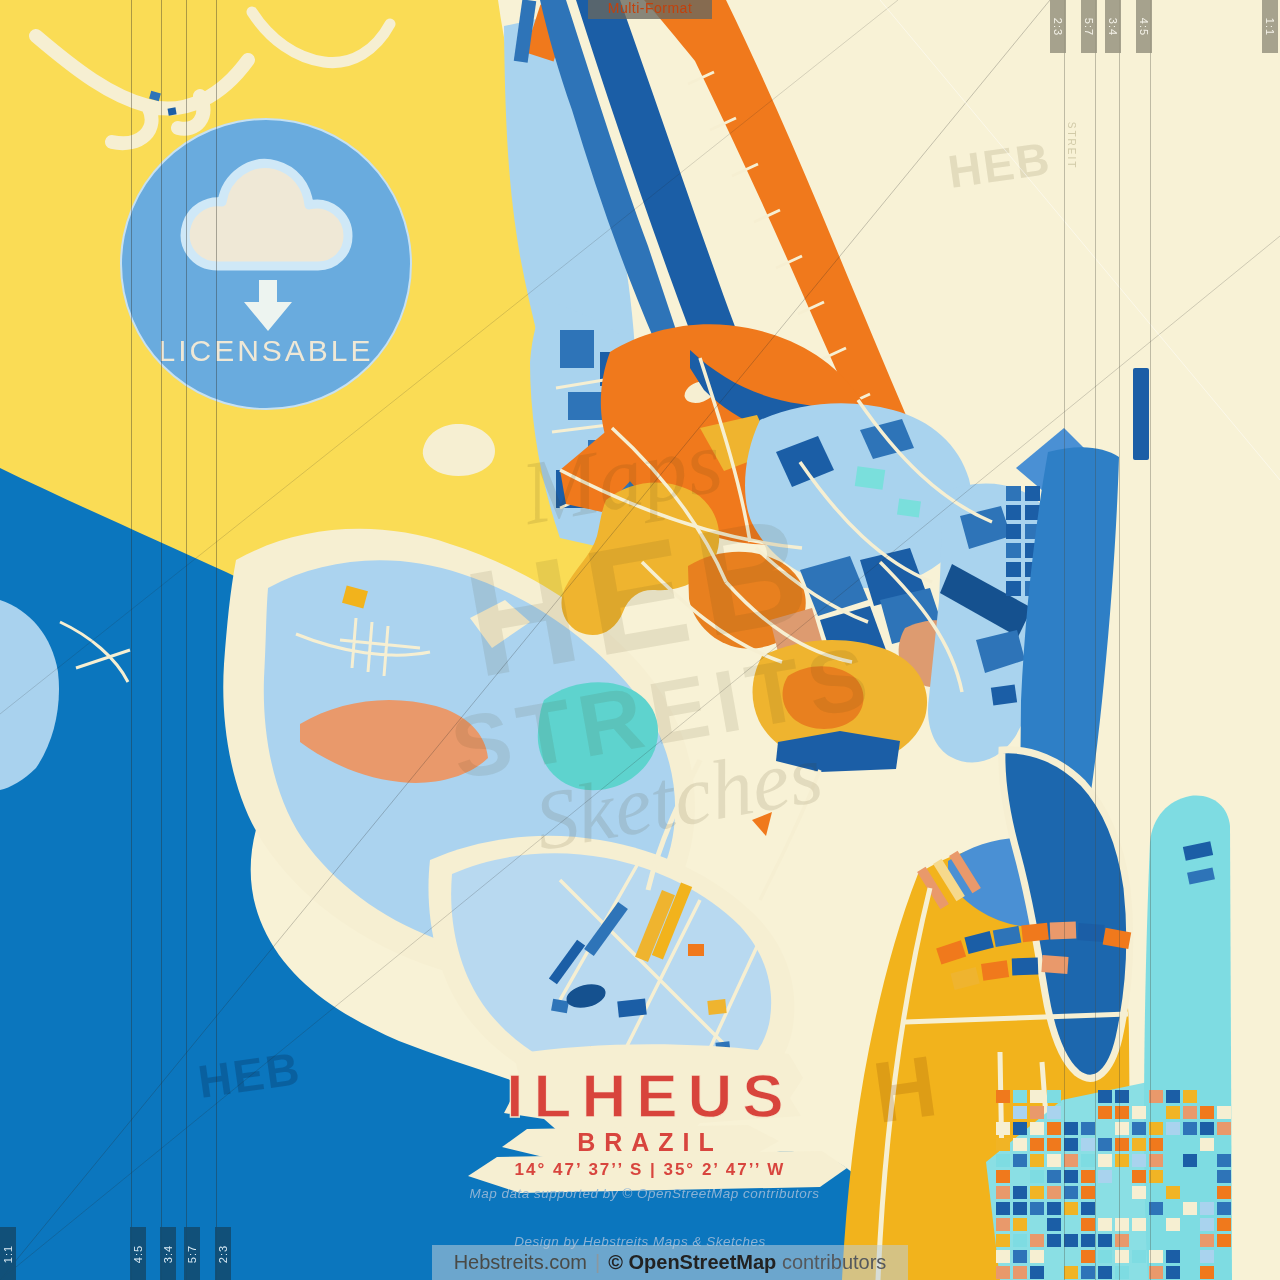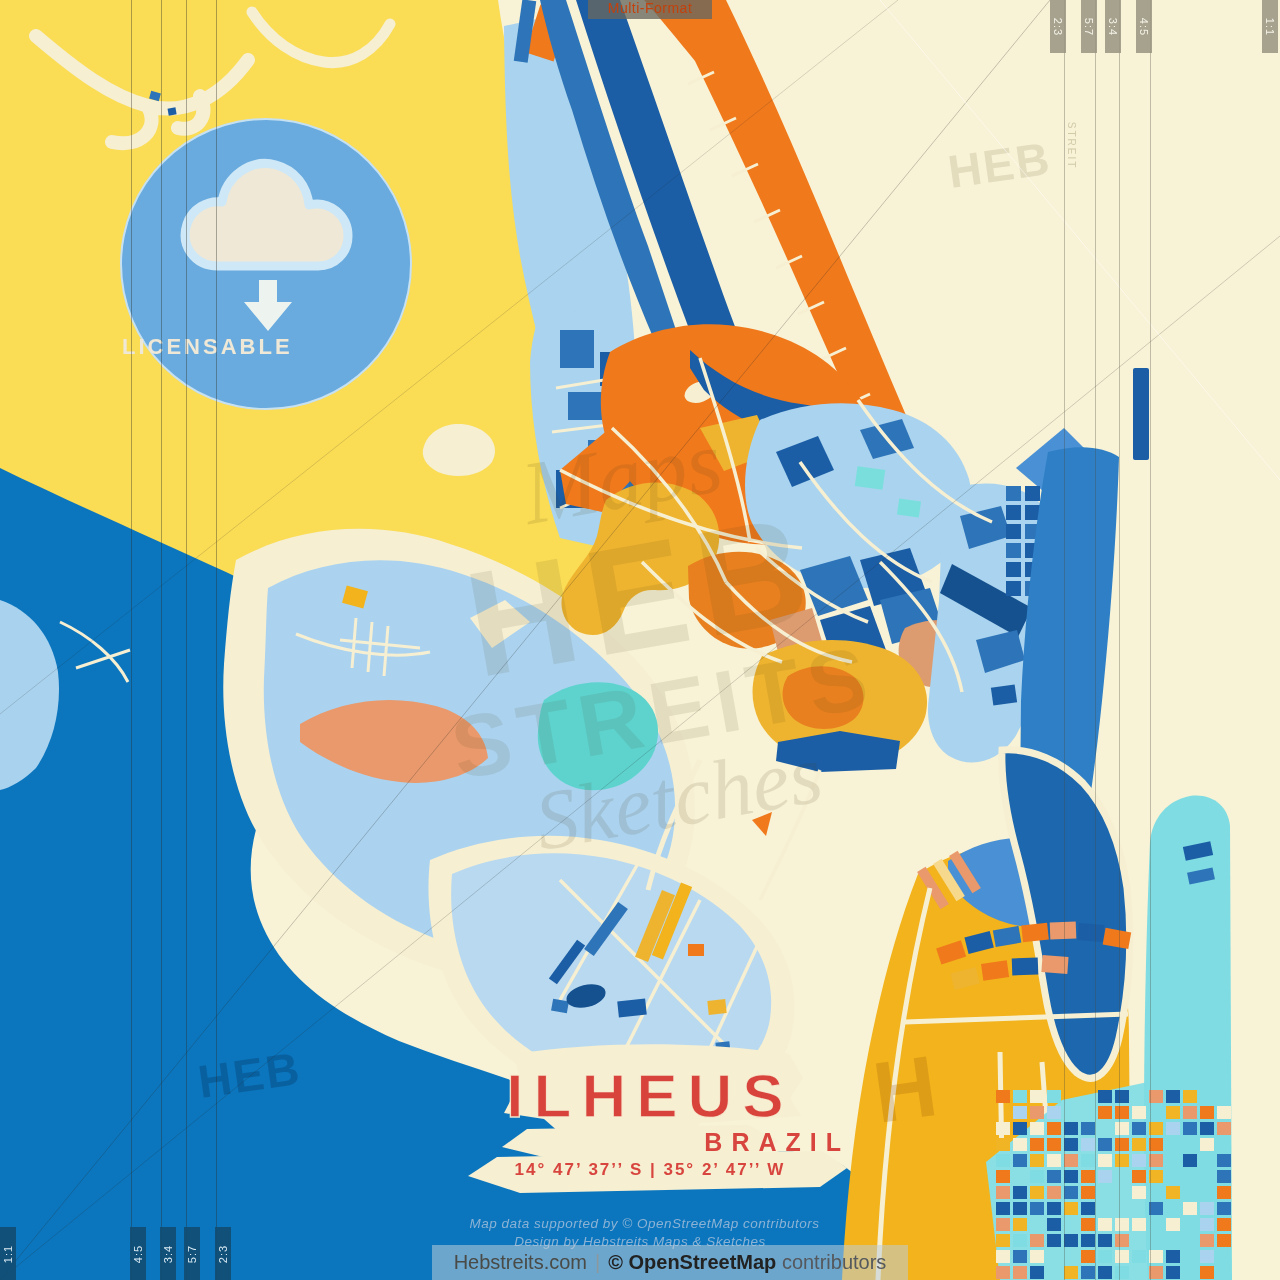--- a/index.html
+++ b/index.html
@@ -38,36 +38,36 @@
   .cl-soft{background:rgba(70,70,58,0.32);}
 
   
   .format-chip{left:588px;top:0;width:124px;height:19px;background:rgba(104,104,95,0.78);
        color:#c2410c;font-size:14px;display:flex;align-items:flex-start;justify-content:center;
        z-index:6;letter-spacing:0.5px;}
 
   
   .badge{left:120px;top:118px;width:292px;height:292px;border-radius:50%;
          background:#69ABDE;border:2px solid rgba(215,234,246,0.85);z-index:4;}
-  .badge-label{position:absolute;left:0;right:0;top:214px;text-align:left;
-         font-size:22px;font-weight:700;letter-spacing:3px;color:#EFE8D6;}
+  .badge-label{position:absolute;left:0;right:0;top:214px;text-align:center;
+         font-size:30px;font-weight:400;letter-spacing:3px;color:#EFE8D6;}
 
   
   .city-title{left:450px;top:1060px;width:400px;text-align:center;font-size:62px;
         font-weight:800;letter-spacing:10px;color:#D8443C;z-index:4;
         -webkit-text-stroke:1.3px rgba(247,240,212,0.9);}
-  .country{left:450px;top:1128px;width:400px;text-align:right;font-size:25px;
+  .country{left:450px;top:1128px;width:400px;text-align:center;font-size:25px;
         font-weight:700;letter-spacing:9px;color:#D8453E;z-index:4;}
   .coords{left:420px;top:1160px;width:460px;text-align:center;font-size:17px;
         font-weight:700;letter-spacing:2px;color:#D8453E;z-index:4;}
 
   
   .credit1,.credit2{left:0;width:1280px;text-align:center;font-style:italic;
         font-size:13.5px;color:rgba(146,181,214,0.95);z-index:4;letter-spacing:0.5px;}
-  .credit1{top:1216px;padding-left:9px;} .credit2{top:1234px;}
+  .credit1{top:1186px;padding-left:9px;} .credit2{top:1234px;}
   .footerbar{left:432px;top:1245px;width:476px;height:35px;
         background:rgba(190,206,216,0.55);z-index:6;display:flex;align-items:center;
         justify-content:center;font-size:20px;color:#4a4a46;white-space:pre;}
   .footerbar .osm{font-weight:700;color:#222;}
   .footerbar .sep{color:#8b98a0;padding:0 8px;}
   .footerbar .contrib{color:#55585c;}
 </style>
 </head>
 <body>
 

